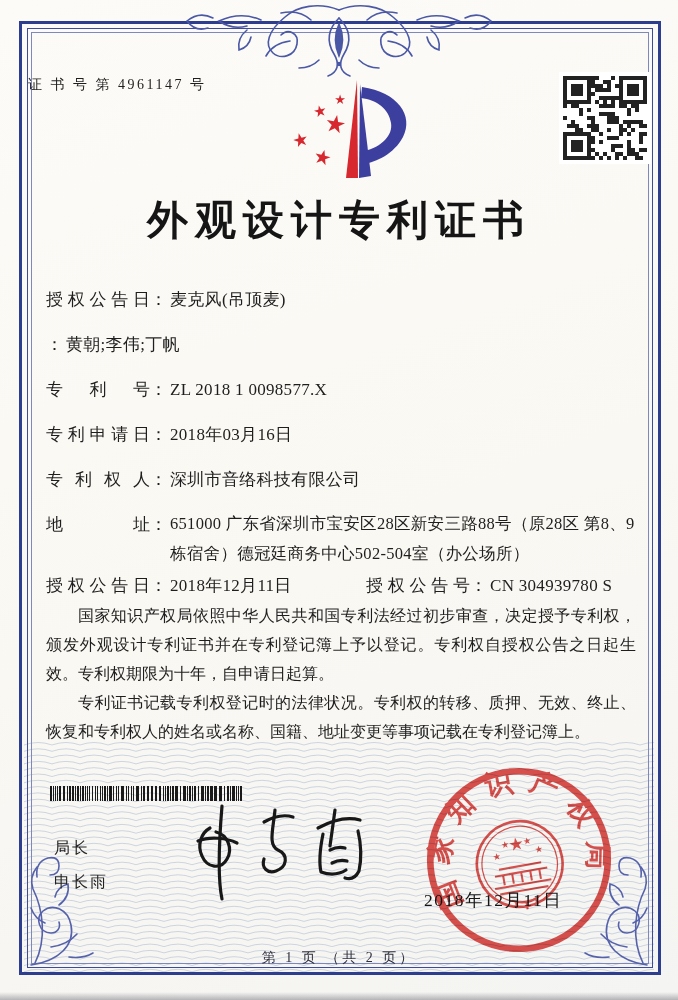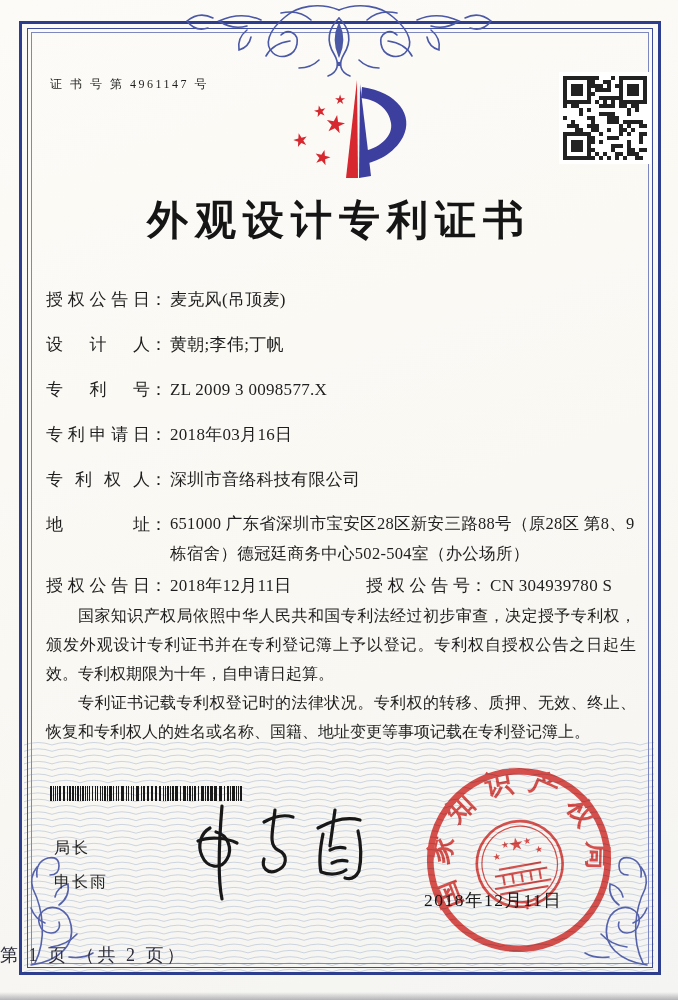--- a/index.html
+++ b/index.html
@@ -11,21 +11,21 @@
   
   .frame-a{position:absolute;left:19px;top:21px;right:17px;bottom:25px;border:3px solid #2e3e8e;}
   .frame-b{position:absolute;left:27px;top:28px;right:25px;bottom:32px;border:1px solid #3c4c9a;}
   .frame-c{position:absolute;left:31px;top:32px;right:29px;bottom:36px;border:1px solid #7d88c0;}
   .waves{position:absolute;left:24px;top:740px;z-index:0;}
   .ornament{position:absolute;left:169px;top:0;z-index:2;}
   .corner{position:absolute;z-index:1;}
   .corner.bl{left:25px;top:845px;}
   .corner.br{left:558px;top:845px;transform:scaleX(-1);}
   
-  .cert-no{position:absolute;left:50px;top:76px;font-size:12px;letter-spacing:2.5px;z-index:2;}
+  .cert-no{position:absolute;left:28px;top:76px;font-size:14px;letter-spacing:2.5px;z-index:2;}
   .logo{position:absolute;left:264px;top:74px;z-index:2;}
   .qr{position:absolute;left:559px;top:72px;z-index:2;background:#fff;}
   .title{position:absolute;left:0;right:0;top:193px;text-align:center;font-size:41px;
          font-weight:700;letter-spacing:7px;color:#151515;z-index:2;}
   
   .fields{position:absolute;left:46px;right:40px;top:284px;z-index:2;font-size:17px;}
   .row{display:flex;margin-bottom:14px;line-height:31px;}
   .lbl{width:104px;text-align:justify;text-align-last:justify;flex:none;}
   .colon{width:20px;flex:none;}
   .val{flex:1;letter-spacing:.3px;}
@@ -37,21 +37,21 @@
   .paras p{margin:0;text-indent:2em;}
   .barcode{position:absolute;left:50px;top:786px;z-index:2;}
   
   .signoff{position:absolute;left:54px;top:838px;z-index:3;
            font-family:"Liberation Sans","DejaVu Sans",sans-serif;font-size:16px;color:#222;}
   .signoff div{margin-bottom:13px;letter-spacing:2px;}
   .signature{position:absolute;left:182px;top:798px;z-index:3;}
   .seal{position:absolute;left:412px;top:758px;z-index:3;mix-blend-mode:multiply;}
   .seal-date{position:absolute;left:424px;top:888px;z-index:4;font-size:17.5px;
              letter-spacing:1.5px;color:#141414;white-space:nowrap;}
-  .footer{position:absolute;left:0;right:0;bottom:33px;font-size:18px;
+  .footer{position:absolute;left:0;right:0;bottom:33px;text-align:center;font-size:14px;
           letter-spacing:3px;color:#2e2e3c;z-index:2;}
   svg{display:block;}
 </style>
 </head>
 <body>
 
 <div class="page">
 
   <svg class="waves" id="waves" width="630" height="234">
       <path d="M0,5.0 q14,-5 28,0 q14,-5 28,0 q14,-5 28,0 q14,-5 28,0 q14,-5 28,0 q14,-5 28,0 q14,-5 28,0 q14,-5 28,0 q14,-5 28,0 q14,-5 28,0 q14,-5 28,0 q14,-5 28,0 q14,-5 28,0 q14,-5 28,0 q14,-5 28,0 q14,-5 28,0 q14,-5 28,0 q14,-5 28,0 q14,-5 28,0 q14,-5 28,0 q14,-5 28,0 q14,-5 28,0 q14,-5 28,0" fill="none" stroke="#c2cbdb" stroke-width="0.8"></path>
@@ -299,28 +299,27 @@
 
   <div class="title">外观设计专利证书</div>
 
   <div class="fields">
     <div class="row">
       <span class="lbl">授权公告日</span>
         <span class="colon">：</span>
       <span class="val">麦克风(吊顶麦)</span>
     </div>
     <div class="row">
-      <span class="lbl">设计人</span>
         <span class="colon">：</span>
       <span class="val">黄朝;李伟;丁帆</span>
     </div>
     <div class="row">
       <span class="lbl">专利号</span>
         <span class="colon">：</span>
-      <span class="val">ZL 2009 3 0098577.X</span>
+      <span class="val">ZL 2018 1 0098577.X</span>
     </div>
     <div class="row">
       <span class="lbl">专利申请日</span>
         <span class="colon">：</span>
       <span class="val">2018年03月16日</span>
     </div>
     <div class="row">
       <span class="lbl">专利权人</span>
         <span class="colon">：</span>
       <span class="val">深圳市音络科技有限公司</span>

